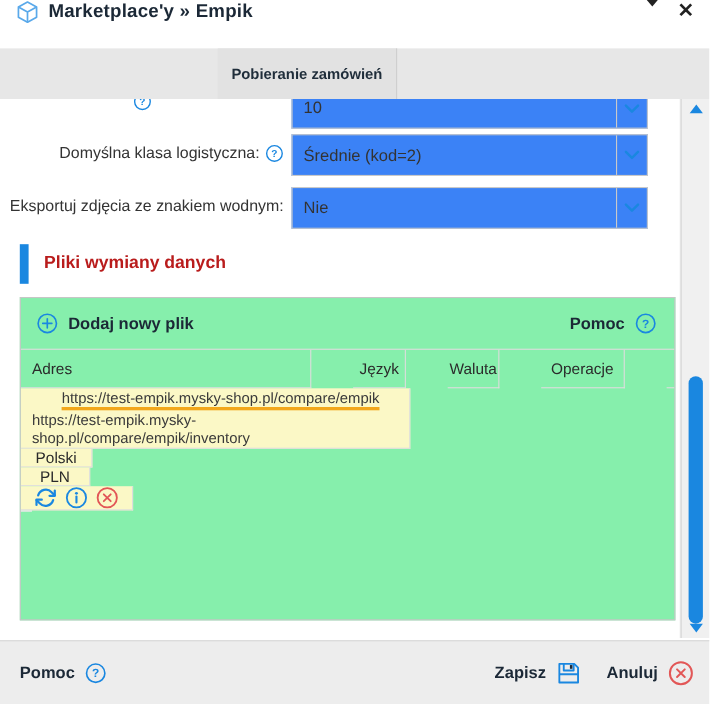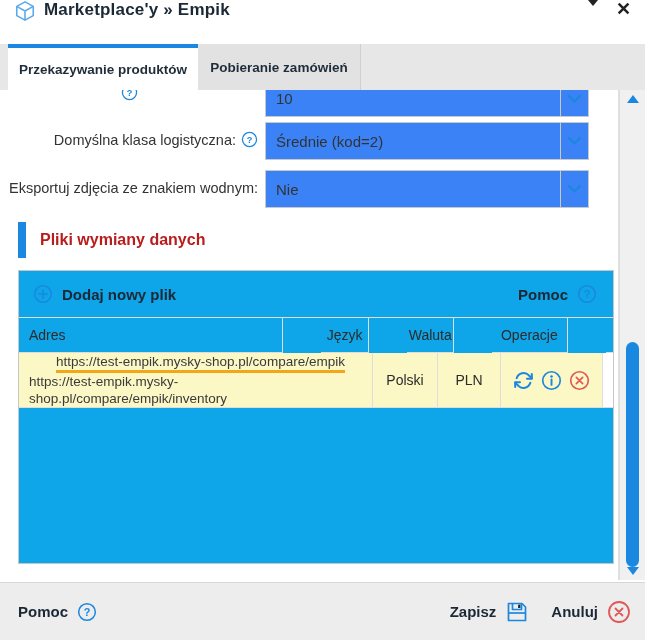--- a/index.html
+++ b/index.html
@@ -37,30 +37,30 @@
             font-size:15px; color:#333; cursor:pointer; }
   .select .chev { position:absolute; right:0; top:0; bottom:0; width:28px; border-left:1px solid #c9c9c9;
                   display:flex; align-items:center; justify-content:center; }
 
   .sec-bar { position:absolute; left:18px; top:132px; width:8px; height:36px; background:#1a87e0; }
   .sec-title { position:absolute; left:40px; top:132px; height:36px; display:flex; align-items:center;
                font-size:16px; font-weight:bold; color:#b91c1c; }
 
   
   .box { position:absolute; left:18px; top:180px; width:596px; height:294px;
-         border:1px solid #c6c6c6; background:#0ea5e9; display:flex; flex-direction:column; }
+         border:1px solid #c6c6c6; background:#86efac; display:flex; flex-direction:column; }
   .box-head { height:47px; flex:0 0 auto; display:flex; align-items:center; justify-content:space-between;
               padding:0 16px 0 14px; border-bottom:1px solid #ddd; }
   .box-head .grp { display:flex; align-items:center; gap:9px; }
   .box-head .lbl { font-size:15px; font-weight:bold; color:#1b2836; }
   .ic20 { width:20px; height:20px; }
 
   .trow { display:flex; flex:0 0 auto; }
   .thead { height:35px;gap:38px; }
-  .tdata { height:55px; }
+  .tdata { height:67px;flex-direction:column; }
   .cell { display:flex; align-items:center; justify-content:center; border-right:1px solid #ddd;
           font-size:14px; color:#2b2b2b; }
   .c-adres { width:354px; justify-content:flex-start; padding-left:10px; }
   .c-jezyk { width:65px; }
   .c-waluta { width:63px; }
   .c-oper { width:102px; }
   .c-extra { width:10px; border-right:none; }
   .thead .cell { border-bottom:1px solid #ddd; }
   .tdata .cell { background:#fbf8c6; border-bottom:1px solid #ddd; }
   .tdata .c-extra { background:#fff; }
@@ -112,23 +112,20 @@
       <path d="M12 2 L21 7 V17 L12 22 L3 17 V7 Z" fill="none" stroke="#5aa9ea" stroke-width="1.7" stroke-linejoin="round"></path>
       <path d="M3 7 L12 12 L21 7 M12 12 V22" fill="none" stroke="#5aa9ea" stroke-width="1.7" stroke-linejoin="round"></path>
     </svg>
     <div class="title">Marketplace'y » Empik</div>
     <div class="spacer"></div>
     <div class="hdr-caret"></div>
     <div class="hdr-close">✕</div>
   </div>
 
   <div class="tabbar">
-    <div class="tab active">
-      <span>Przekazywanie produktów</span>
-    </div>
     <div class="tab inactive">
       <span>Pobieranie zamówień</span>
     </div>
   </div>
 
   <div class="content">
 
     <div class="form-label" style="top:-5px; height:16px;flex-direction:column;">
       <span>Czas wysyłki:</span>
       <svg class="help-ic" viewBox="0 0 24 24">

